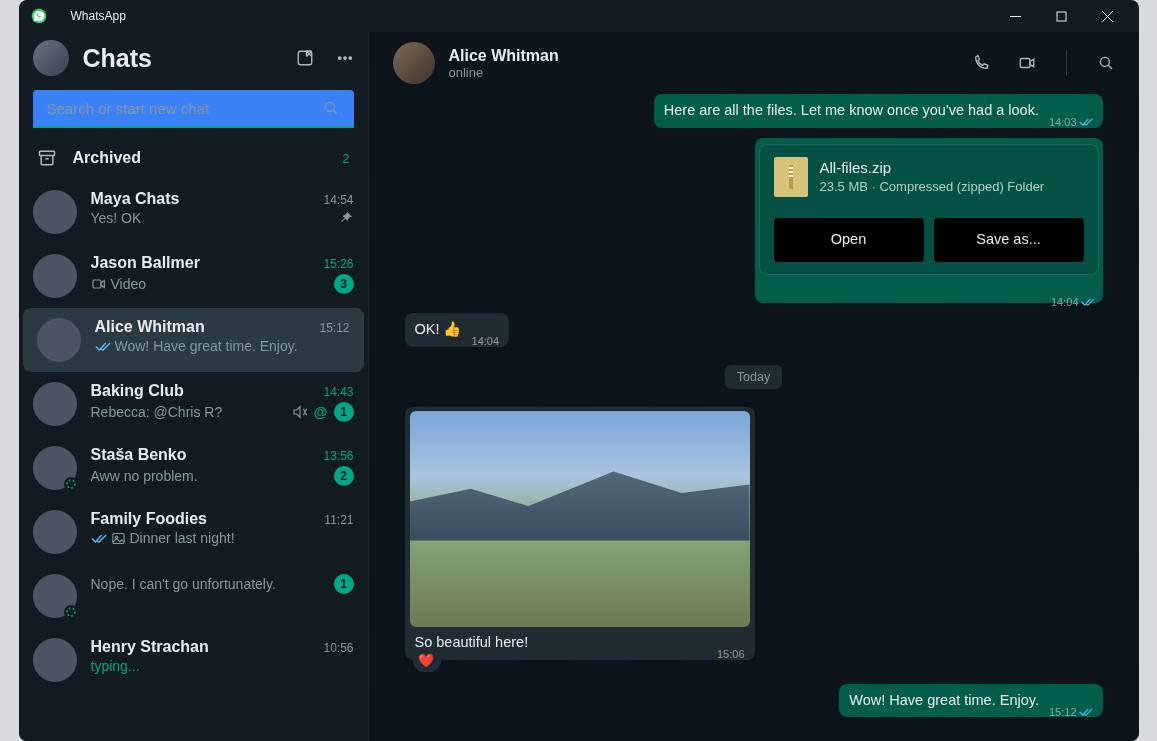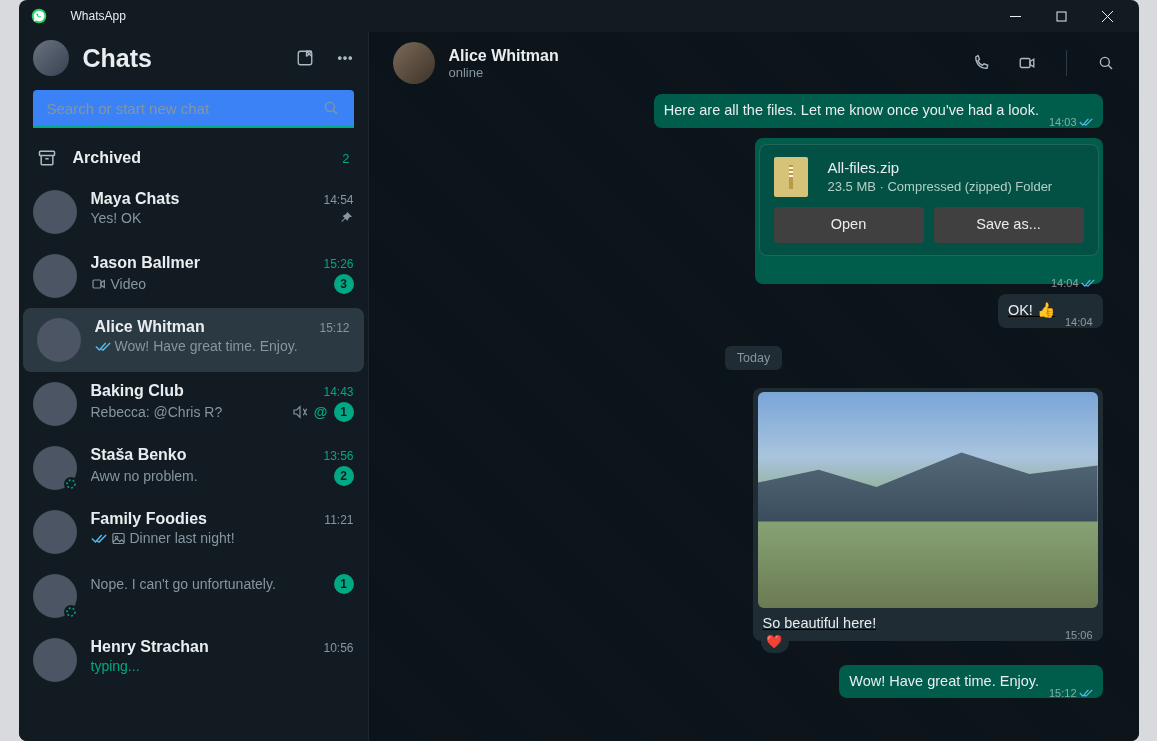--- a/index.html
+++ b/index.html
@@ -111,39 +111,39 @@
   .cp-header{height:62px;display:flex;align-items:center;padding:0 24px;gap:14px;}
   .cp-header .avatar{width:42px;height:42px;}
   .cp-name{color:#e9edef;font-size:16px;font-weight:600;}
   .cp-status{color:#8696a0;font-size:13px;}
   .cp-icons{display:flex;gap:28px;color:#aebac1;align-items:center;}
   .cp-icons .div{width:1px;height:26px;background:#2f3b43;margin:0 2px;}
   .cp-spacer{flex:1;}
 
   .messages{flex:1;padding:0 36px 12px;overflow:hidden;display:flex;flex-direction:column;gap:10px;}
   .row-out{display:flex;justify-content:flex-end;}
-  .row-in{display:flex;justify-content:flex-end;text-decoration:underline;}
+  .row-in{display:flex;justify-content:flex-start;}
   .bubble{
     max-width:520px;border-radius:8px;padding:7px 10px;
     font-size:14.5px;color:#e9edef;position:relative;line-height:1.35;
   }
   .bubble.out{background:#005c4b;}
   .bubble.in{background:#202c33;}
   .b-time{font-size:11px;color:rgba(233,237,239,.55);margin-left:10px;float:right;position:relative;top:14px;display:inline-flex;align-items:center;gap:2px;}
   .b-time .check-icon{color:#53bdeb;}
   .filecard{
     background:#025144;border:1px solid rgba(255,255,255,0.12);
     border-radius:8px;padding:12px 14px;width:340px;margin:-2px -4px 6px;
   }
-  .file-head{display:flex;gap:20px;align-items:center;margin-bottom:10px;}
+  .file-head{display:flex;gap:12px;align-items:center;margin-bottom:21px;}
   .file-icon{width:34px;height:40px;background:#d7c27a;border-radius:2px;display:flex;align-items:center;justify-content:center;}
   .file-name{color:#e9edef;font-size:15px;}
   .file-meta{color:#b4cfc7;font-size:13px;}
   .file-btns{display:flex;gap:10px;}
-  .file-btn{flex:1;height:36px;border-radius:4px;background:#404040;display:flex;align-items:center;justify-content:center;color:#e9edef;font-size:14.5px;}
+  .file-btn{flex:1;height:44px;border-radius:4px;background:#000000;display:flex;align-items:center;justify-content:center;color:#e9edef;font-size:14.5px;}
   .day-label{align-self:center;background:#1f2c33;color:#8696a0;font-size:12.5px;padding:5px 12px;border-radius:6px;margin:8px 7px;}
   .img-msg .photo{
     width:340px;height:216px;border-radius:6px;
     background:linear-gradient(to bottom,#7aa6d8 0%,#a9c4de 30%,#8aa77a 55%,#6b7a52 100%);
     margin:-3px -5px 6px;position:relative;overflow:hidden;
   }
   .mountain{position:absolute;bottom:40%;left:0;right:0;height:40%;
     background:linear-gradient(to top,#3b4d5c,#5a6f80);clip-path:polygon(0 100%,0 55%,18% 40%,35% 60%,60% 20%,80% 45%,100% 35%,100% 100%);}
   .react{position:absolute;left:8px;bottom:-12px;background:#202c33;border-radius:12px;padding:2px 6px;font-size:13px;}
   svg.i{width:18px;height:18px;fill:none;stroke:currentColor;stroke-width:1.8;flex-shrink:0;}

